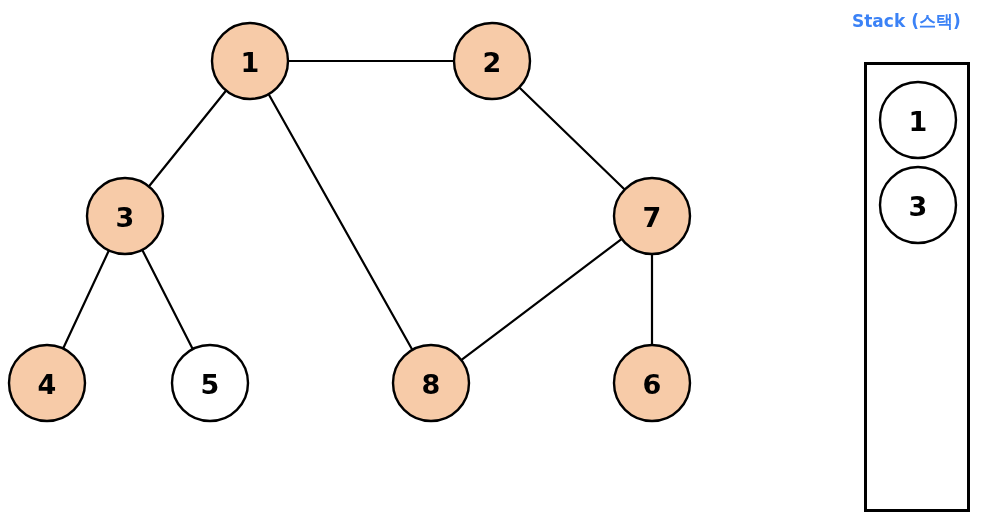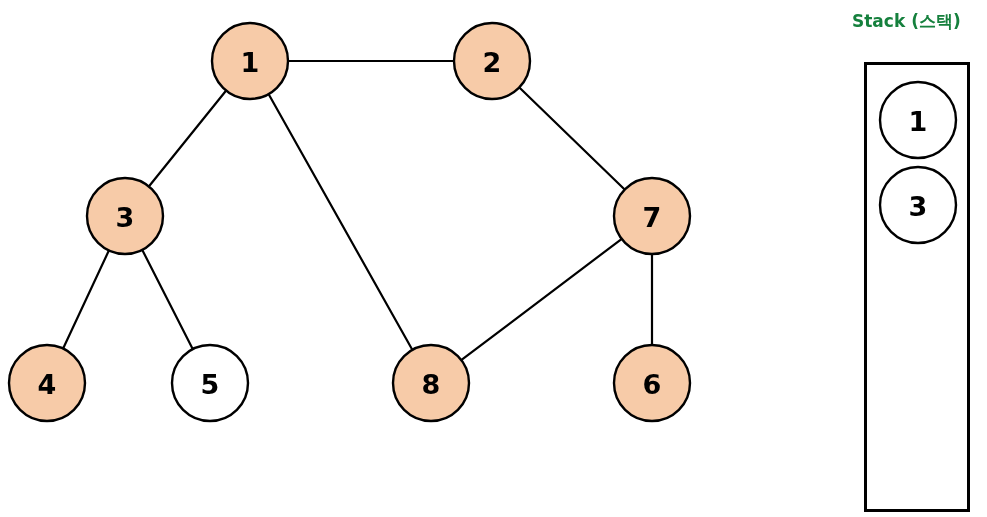--- a/index.html
+++ b/index.html
@@ -41,21 +41,21 @@
     font-weight: bold;
     fill: #000000;
     text-anchor: middle;
     dominant-baseline: central;
   }
   .stack-title {
     position: absolute;
     font-family: "DejaVu Sans", "Liberation Sans", sans-serif;
     font-size: 17px;
     font-weight: bold;
-    color: #15803d;
+    color: #3b82f6;
     white-space: nowrap;
     left: 852px;
     top: 10px;
   }
   .stack-box {
     position: absolute;
     left: 864px;
     top: 62px;
     width: 106px;
     height: 450px;

